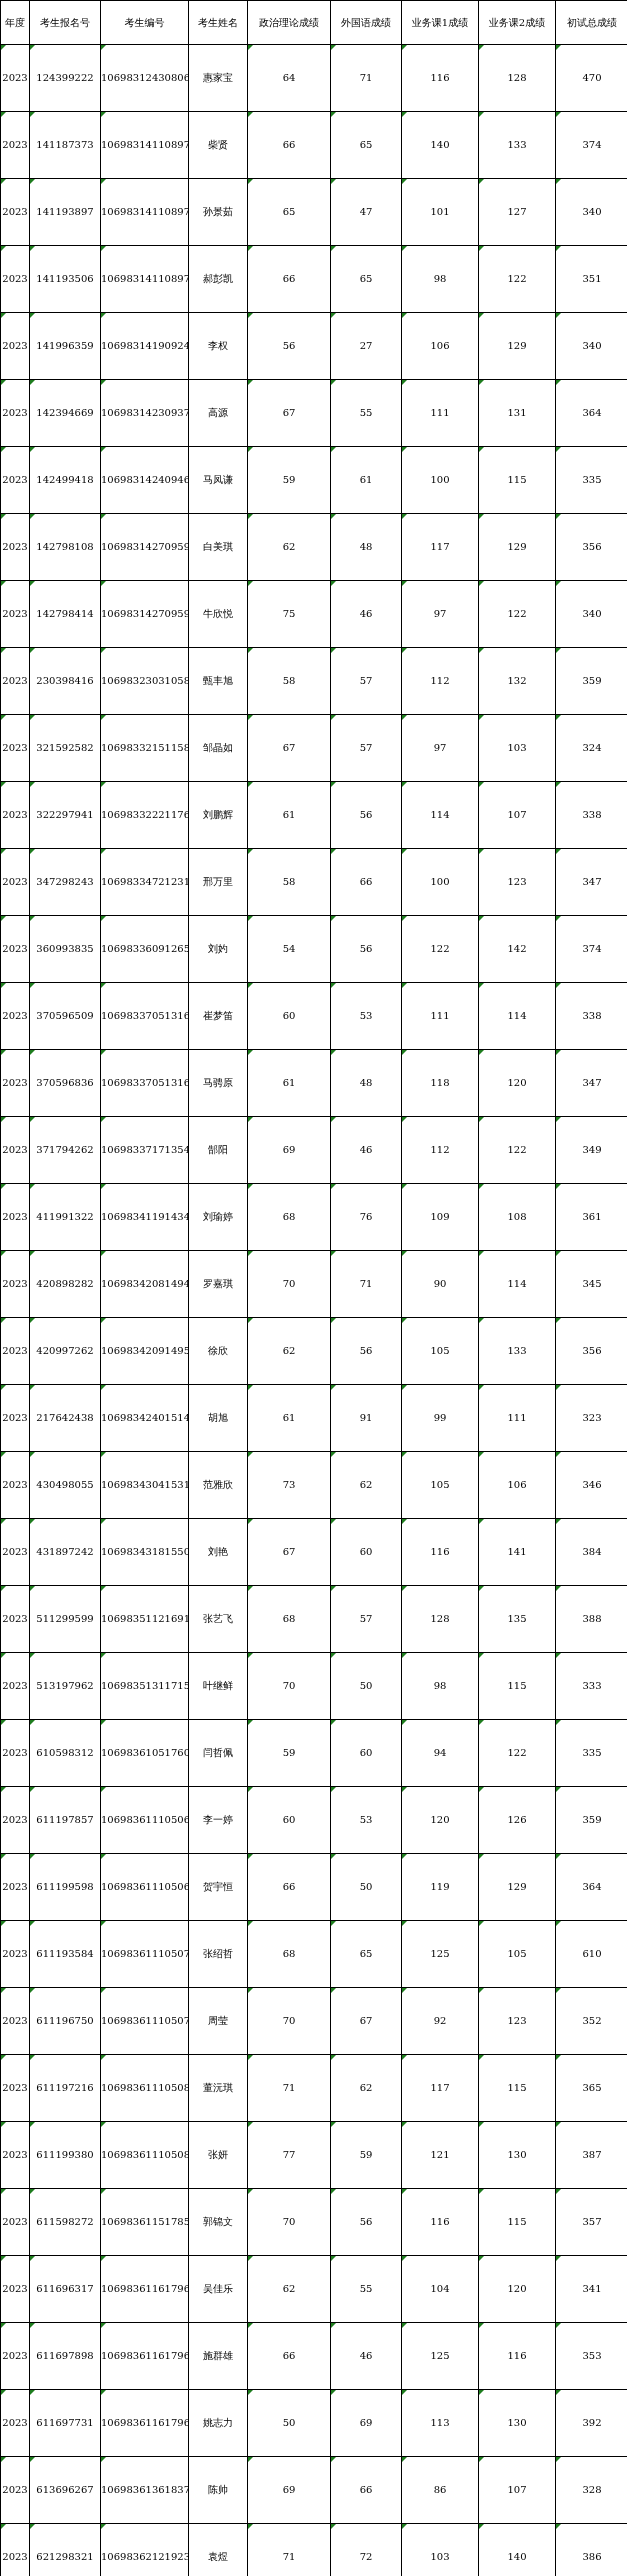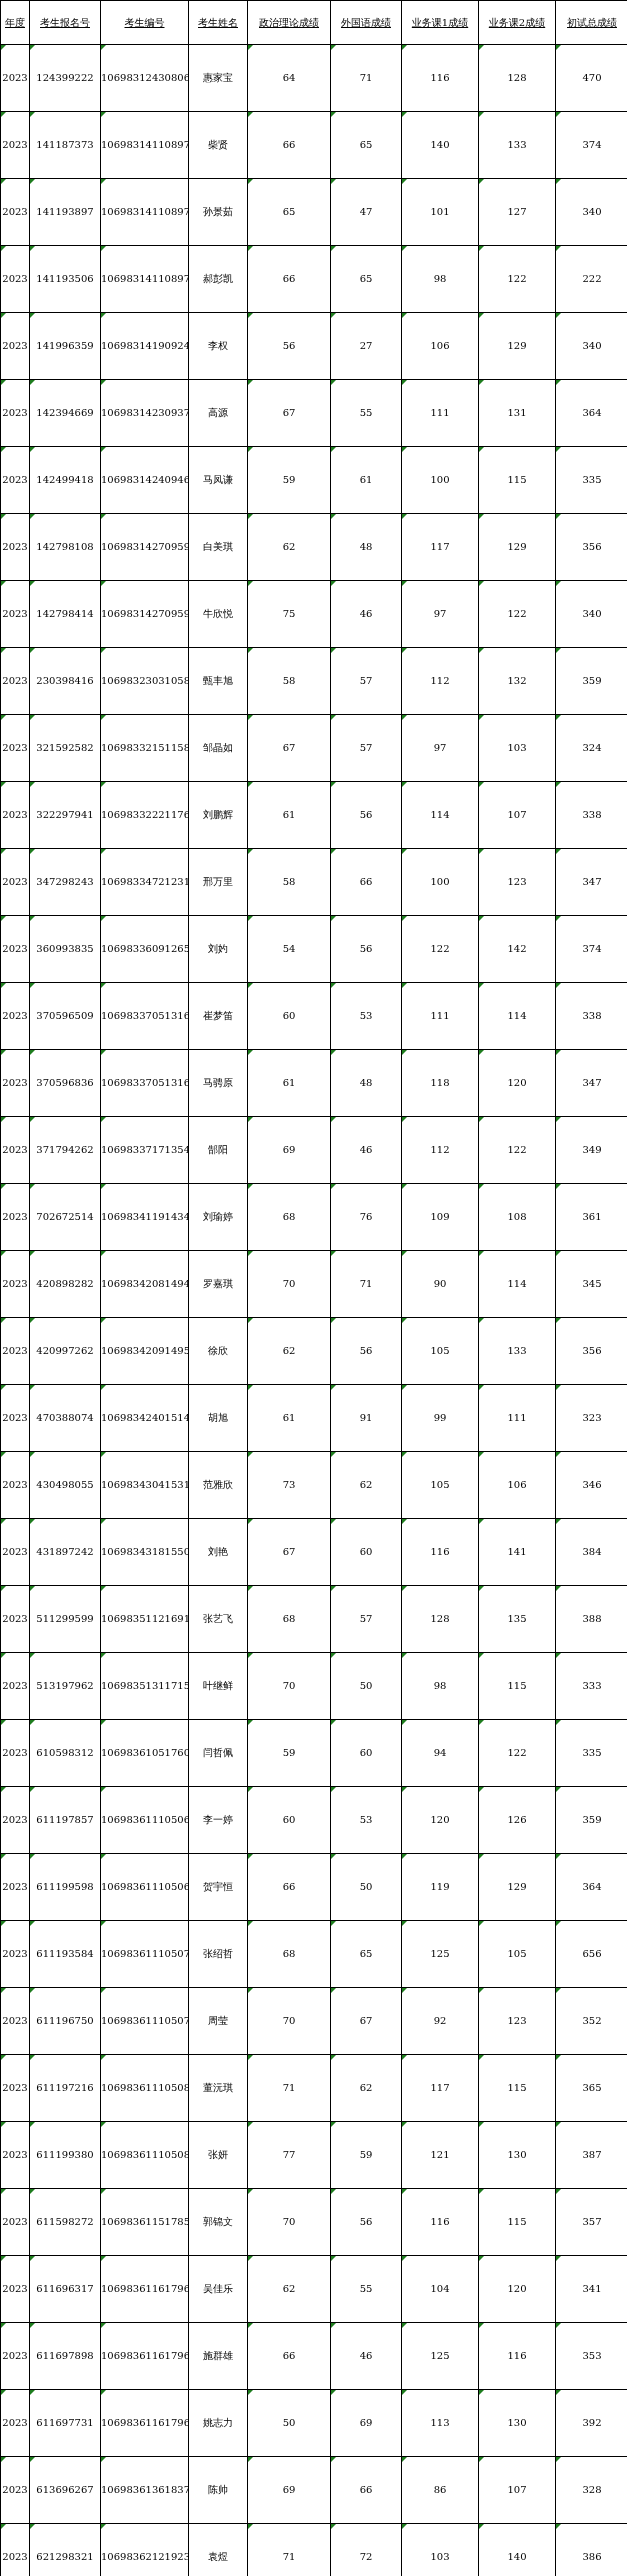--- a/index.html
+++ b/index.html
@@ -23,21 +23,21 @@
     text-align:center;
     vertical-align:middle;
     position:relative;
     font-weight:normal;
     font-size:10px;
     line-height:1.2;
     overflow:hidden;
     white-space:nowrap;
     background:#fff;
   }
-  thead tr{height:44px;text-decoration:underline;}
+  thead tr{height:44px;}
   tbody tr{height:67px;padding-left:12px;}
   
   col.c0{width:29px}
   col.c1{width:71px}
   col.c2{width:88px}
   col.c3{width:59px}
   col.c4{width:83px}
   col.c5{width:71px}
   col.c6{width:77px}
   col.c7{width:77px}
@@ -115,21 +115,21 @@
       </tr>
       <tr>
         <td><span class="tri"></span><span>2023</span></td>
         <td><span class="tri"></span><span>141193506</span></td>
         <td><span class="tri"></span><span>106983141108979</span></td>
         <td><span>郝彭凯</span></td>
         <td><span class="tri"></span><span>66</span></td>
         <td><span class="tri"></span><span>65</span></td>
         <td><span class="tri"></span><span>98</span></td>
         <td><span class="tri"></span><span>122</span></td>
-        <td><span class="tri"></span><span>222</span></td>
+        <td><span class="tri"></span><span>351</span></td>
       </tr>
       <tr>
         <td><span class="tri"></span><span>2023</span></td>
         <td><span class="tri"></span><span>141996359</span></td>
         <td><span class="tri"></span><span>106983141909246</span></td>
         <td><span>李权</span></td>
         <td><span class="tri"></span><span>56</span></td>
         <td><span class="tri"></span><span>27</span></td>
         <td><span class="tri"></span><span>106</span></td>
         <td><span class="tri"></span><span>129</span></td>
@@ -262,21 +262,21 @@
         <td><span class="tri"></span><span>106983371713544</span></td>
         <td><span>郜阳</span></td>
         <td><span class="tri"></span><span>69</span></td>
         <td><span class="tri"></span><span>46</span></td>
         <td><span class="tri"></span><span>112</span></td>
         <td><span class="tri"></span><span>122</span></td>
         <td><span class="tri"></span><span>349</span></td>
       </tr>
       <tr>
         <td><span class="tri"></span><span>2023</span></td>
-        <td><span class="tri"></span><span>702672514</span></td>
+        <td><span class="tri"></span><span>411991322</span></td>
         <td><span class="tri"></span><span>106983411914346</span></td>
         <td><span>刘瑜婷</span></td>
         <td><span class="tri"></span><span>68</span></td>
         <td><span class="tri"></span><span>76</span></td>
         <td><span class="tri"></span><span>109</span></td>
         <td><span class="tri"></span><span>108</span></td>
         <td><span class="tri"></span><span>361</span></td>
       </tr>
       <tr>
         <td><span class="tri"></span><span>2023</span></td>
@@ -295,21 +295,21 @@
         <td><span class="tri"></span><span>106983420914955</span></td>
         <td><span>徐欣</span></td>
         <td><span class="tri"></span><span>62</span></td>
         <td><span class="tri"></span><span>56</span></td>
         <td><span class="tri"></span><span>105</span></td>
         <td><span class="tri"></span><span>133</span></td>
         <td><span class="tri"></span><span>356</span></td>
       </tr>
       <tr>
         <td><span class="tri"></span><span>2023</span></td>
-        <td><span class="tri"></span><span>470388074</span></td>
+        <td><span class="tri"></span><span>217642438</span></td>
         <td><span class="tri"></span><span>106983424015145</span></td>
         <td><span>胡旭</span></td>
         <td><span class="tri"></span><span>61</span></td>
         <td><span class="tri"></span><span>91</span></td>
         <td><span class="tri"></span><span>99</span></td>
         <td><span class="tri"></span><span>111</span></td>
         <td><span class="tri"></span><span>323</span></td>
       </tr>
       <tr>
         <td><span class="tri"></span><span>2023</span></td>
@@ -390,21 +390,21 @@
       </tr>
       <tr>
         <td><span class="tri"></span><span>2023</span></td>
         <td><span class="tri"></span><span>611193584</span></td>
         <td><span class="tri"></span><span>106983611105075</span></td>
         <td><span>张绍哲</span></td>
         <td><span class="tri"></span><span>68</span></td>
         <td><span class="tri"></span><span>65</span></td>
         <td><span class="tri"></span><span>125</span></td>
         <td><span class="tri"></span><span>105</span></td>
-        <td><span class="tri"></span><span>656</span></td>
+        <td><span class="tri"></span><span>610</span></td>
       </tr>
       <tr>
         <td><span class="tri"></span><span>2023</span></td>
         <td><span class="tri"></span><span>611196750</span></td>
         <td><span class="tri"></span><span>106983611105076</span></td>
         <td><span>周莹</span></td>
         <td><span class="tri"></span><span>70</span></td>
         <td><span class="tri"></span><span>67</span></td>
         <td><span class="tri"></span><span>92</span></td>
         <td><span class="tri"></span><span>123</span></td>

